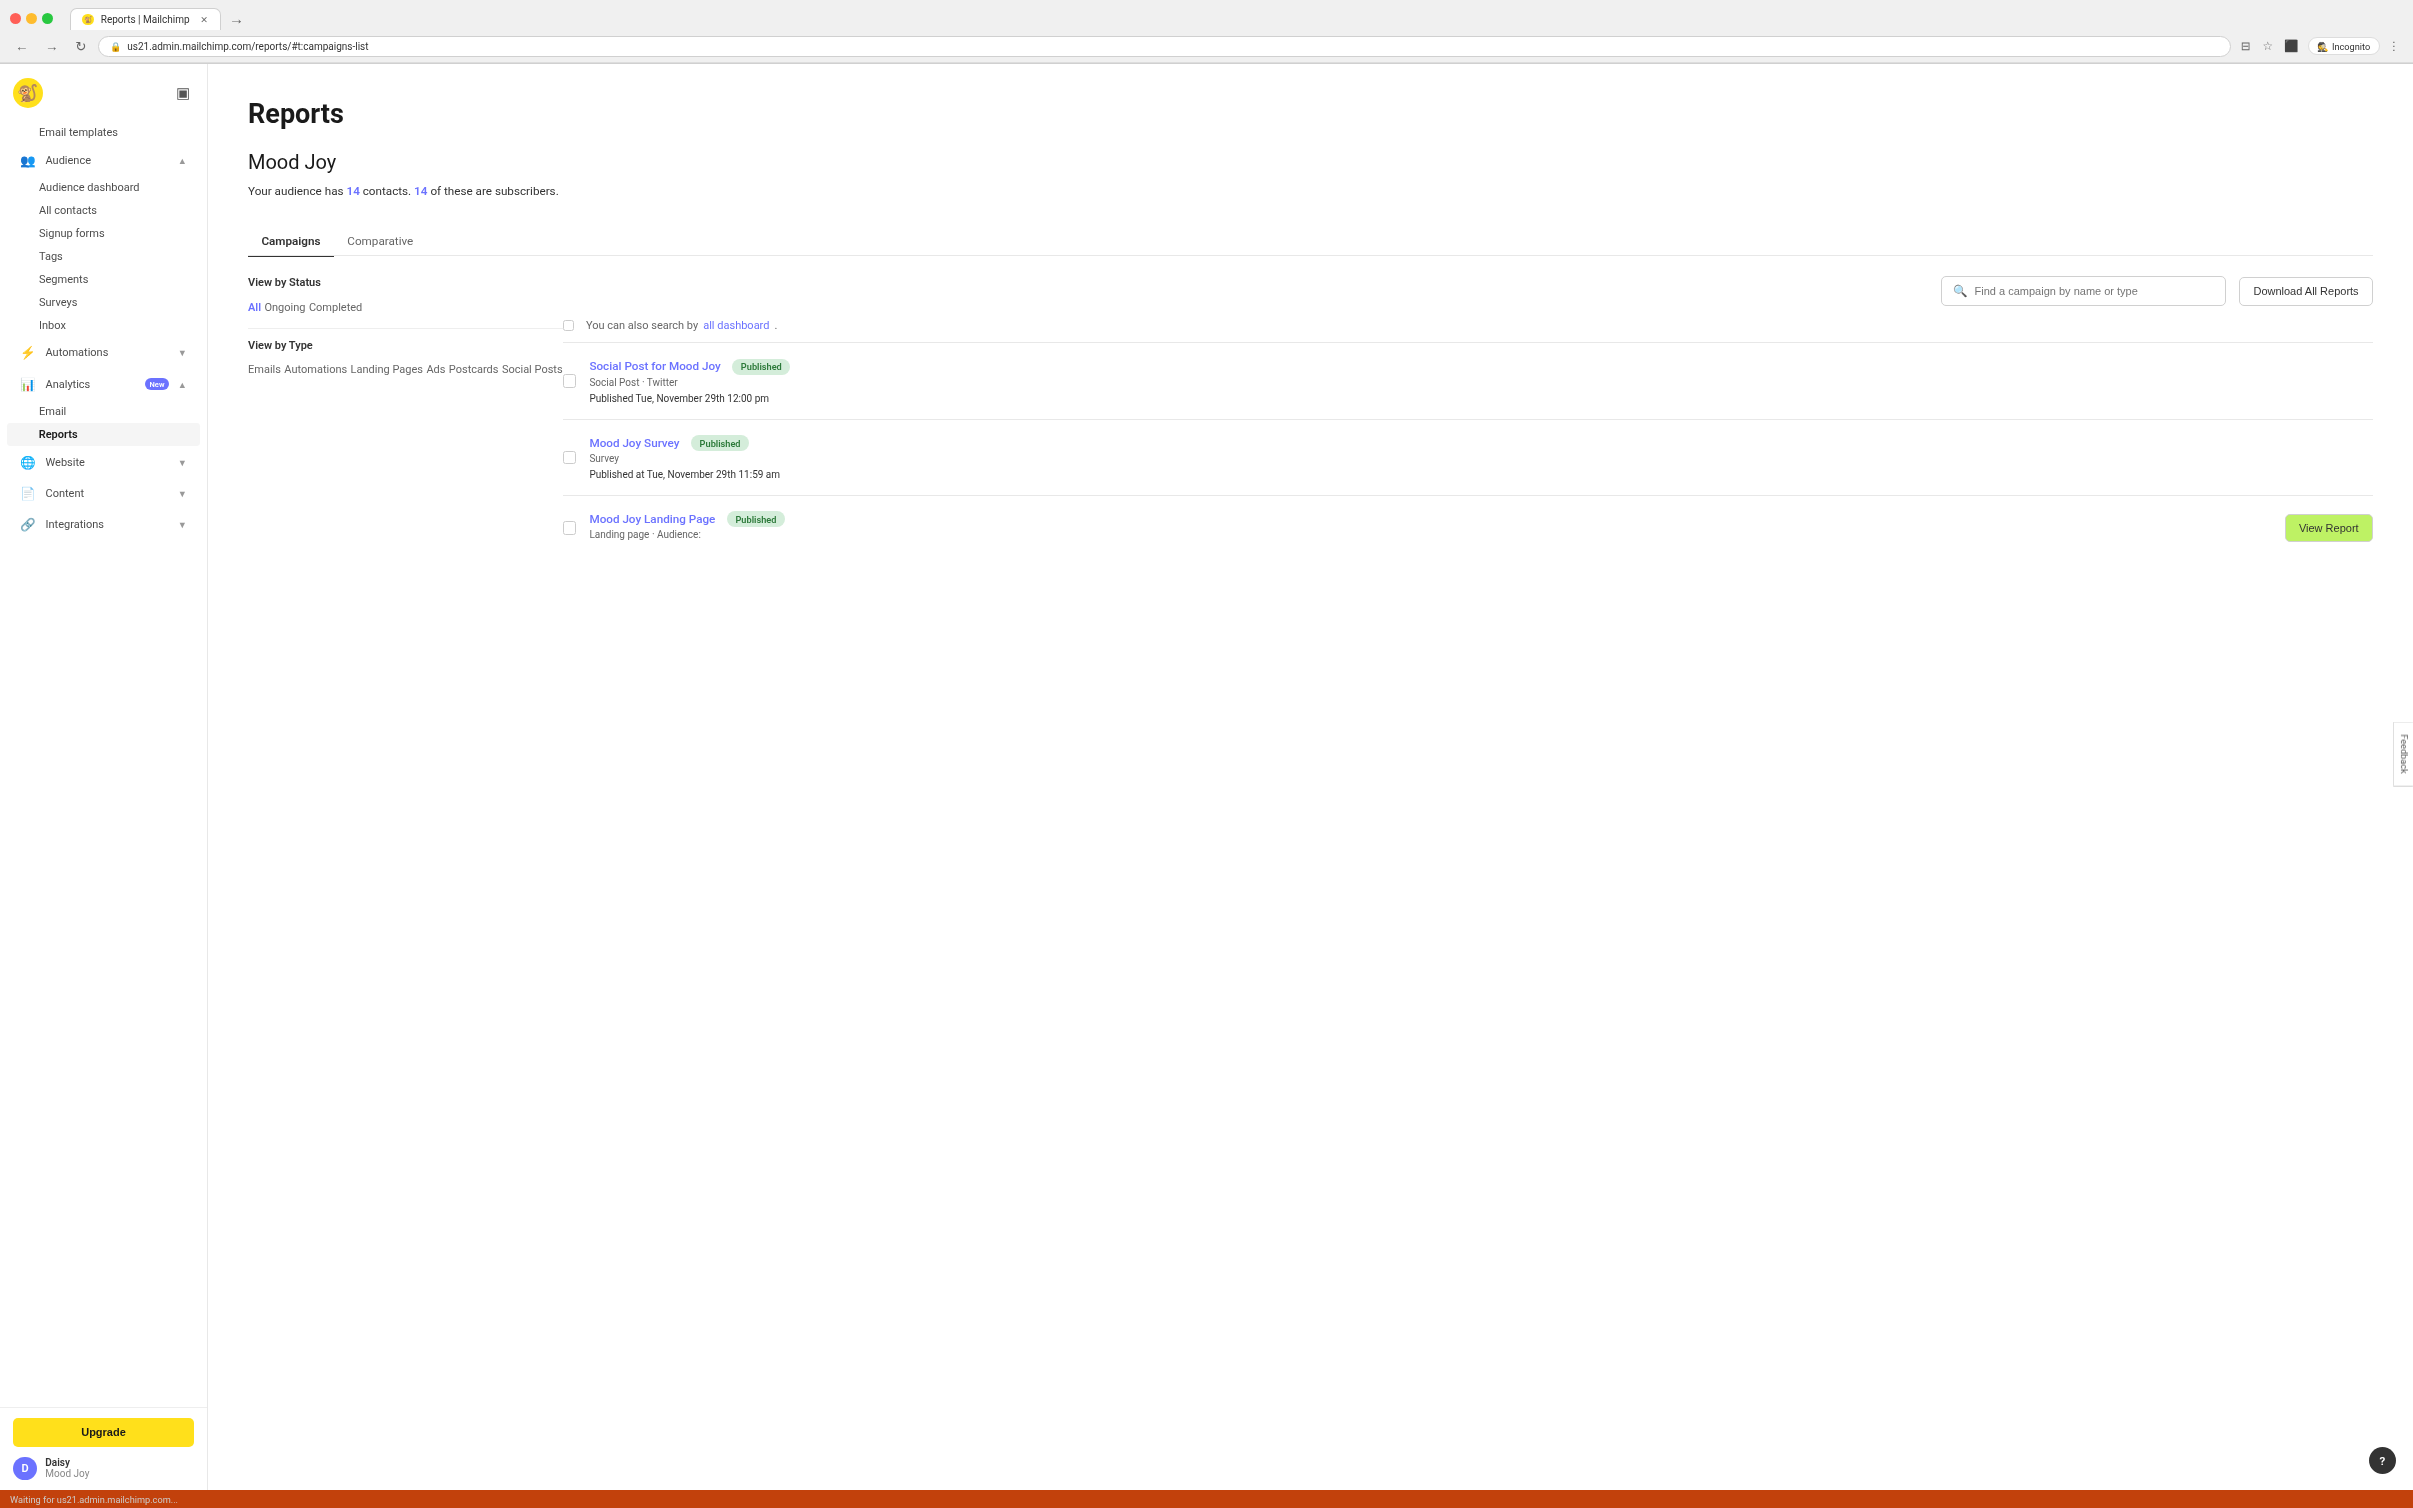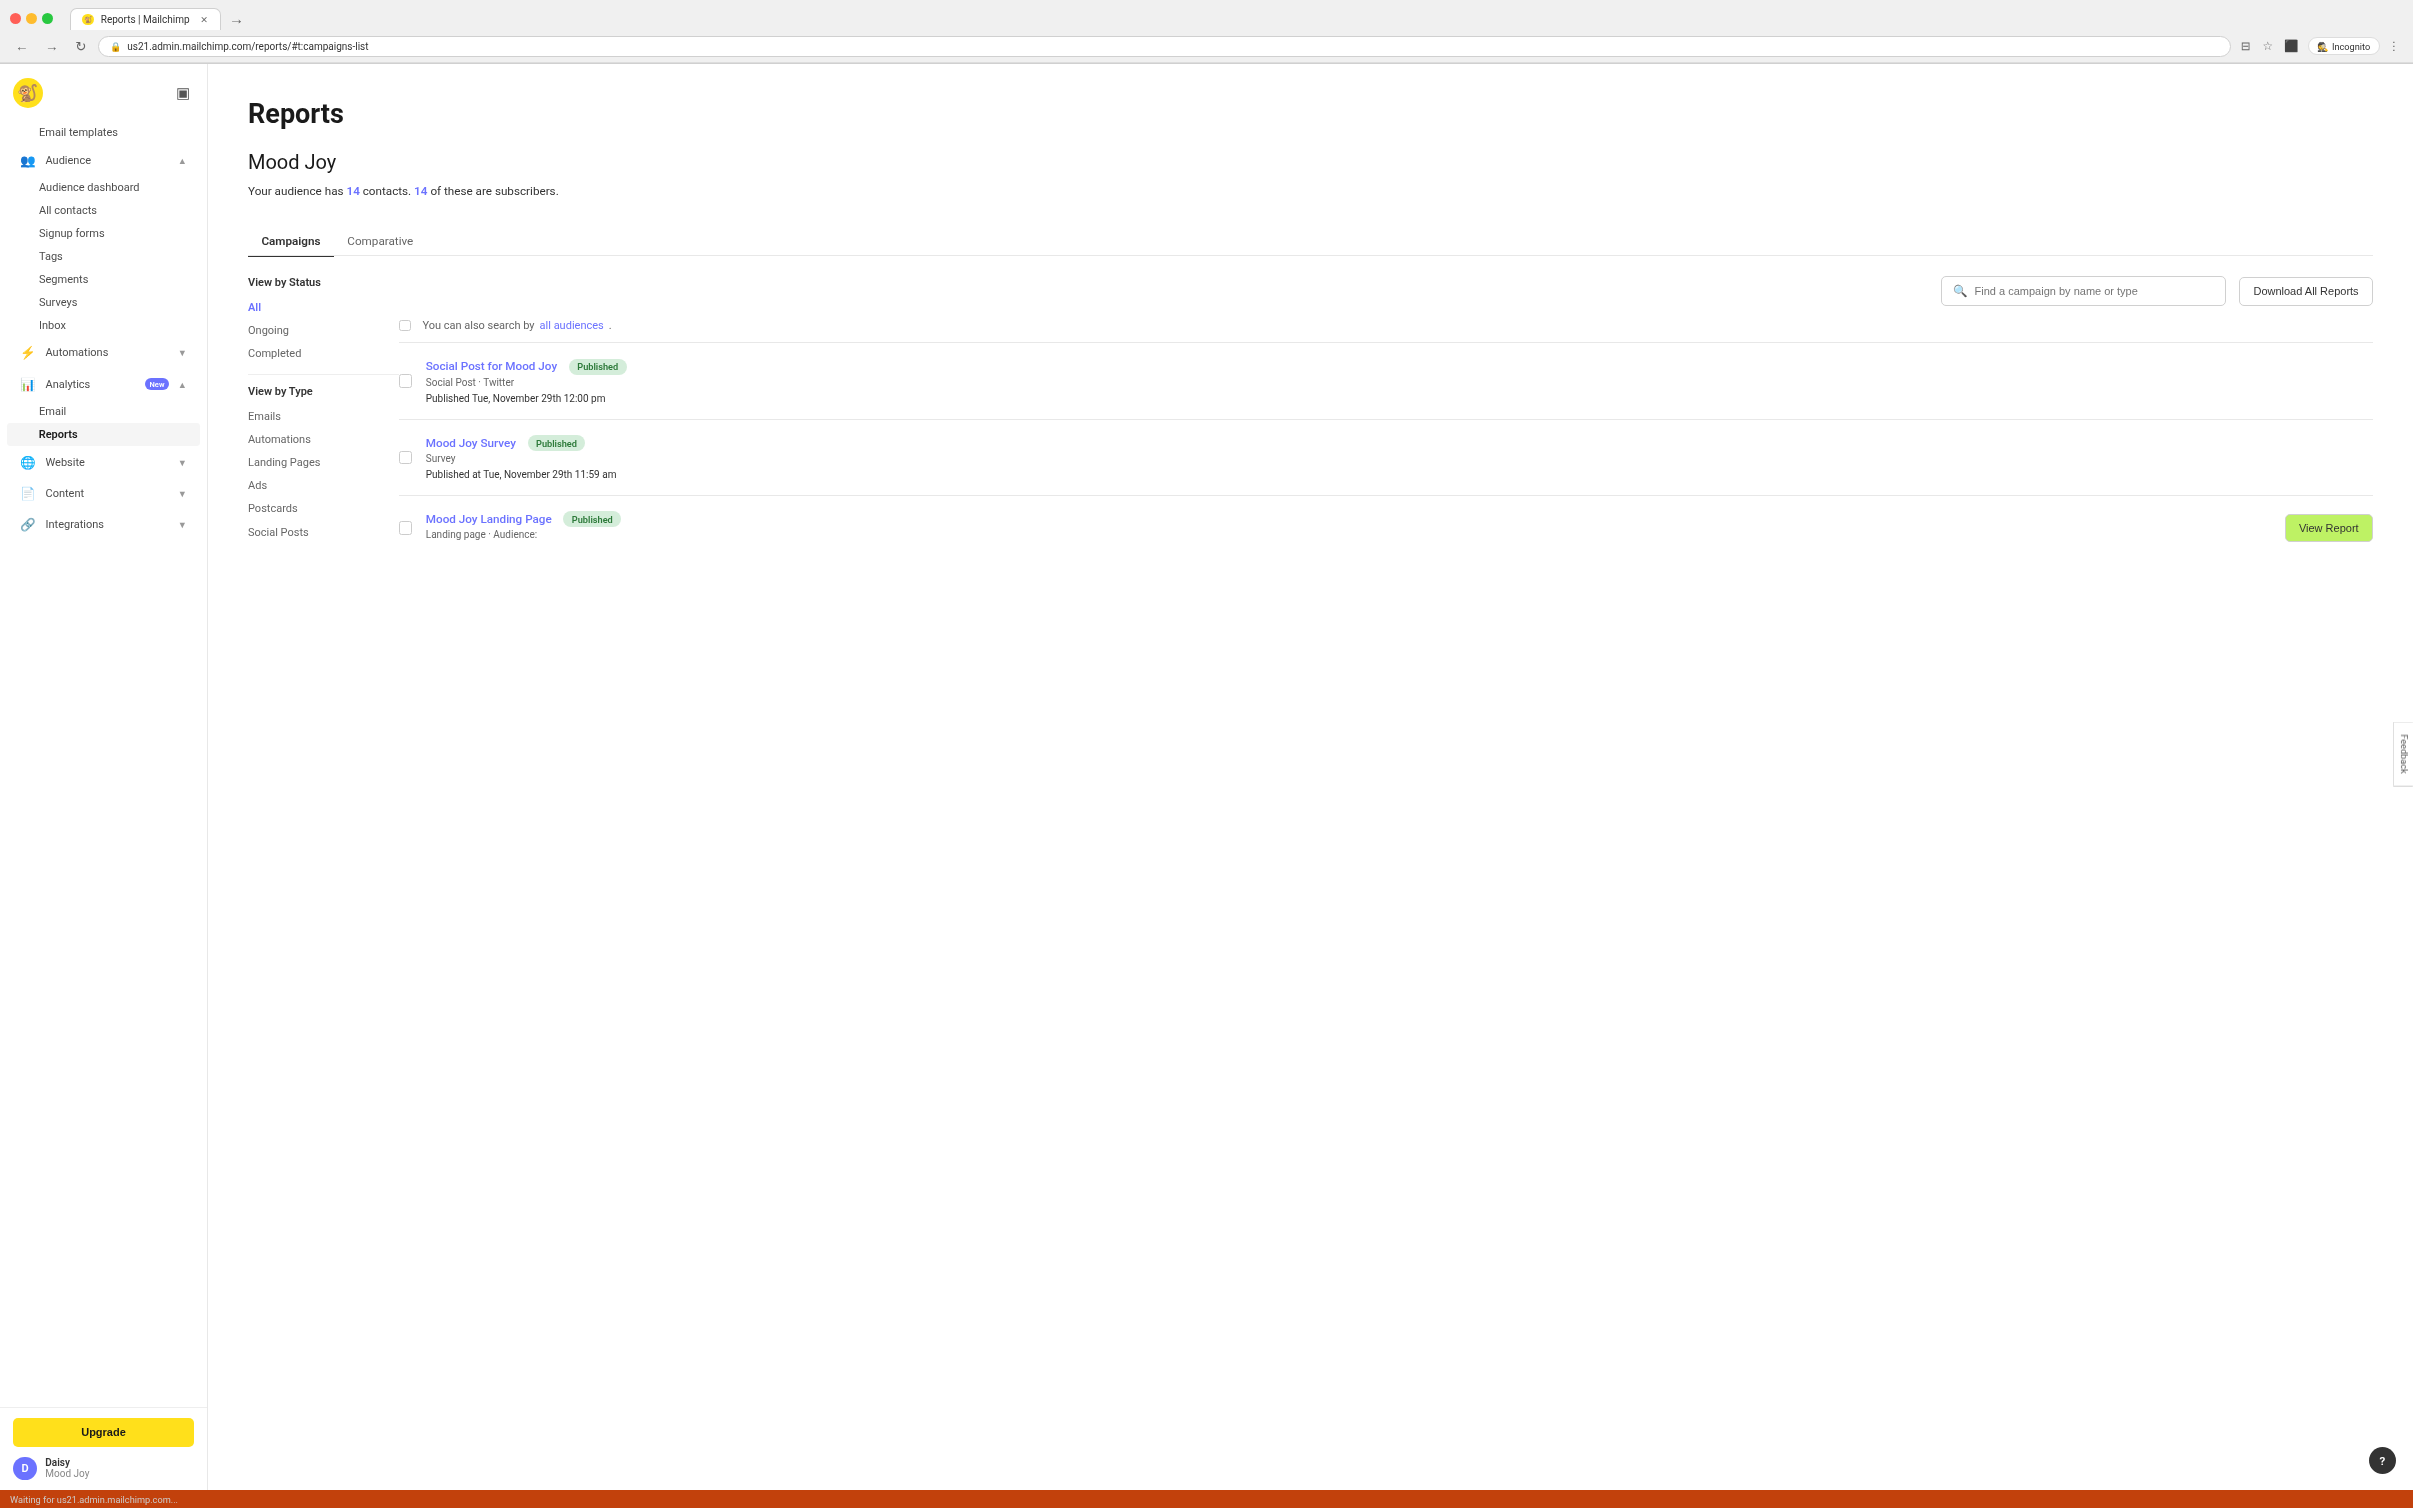--- a/index.html
+++ b/index.html
@@ -61,21 +61,21 @@
 
     
     .tabs { display: flex; gap: 0; border-bottom: 1.7px solid #e8e8e8; margin-bottom: 20px; }
     .tab-item { padding: 8.4px 13.4px; font-size: 11.7px; color: #666; cursor: pointer; border-bottom: 1.7px solid transparent; margin-bottom: -1.7px; }
     .tab-item.active { color: #333; font-weight: 600; border-bottom-color: #333; }
 
     
     .filters-row { display: flex; align-items: flex-start; margin-bottom: 17px; }
     .filter-section { min-width: 151px; }
     .filter-title { font-size: 11px; font-weight: 600; color: #333; margin-bottom: 8.4px; }
-    .filter-options { display: flex; flex-direction: column; gap: 3.4px; }
+    .filter-options { display: flex; flex-direction: row; gap: 3.4px; }
     .filter-option { font-size: 11px; color: #666; padding: 3.4px 0; cursor: pointer; }
     .filter-option.active { color: #6b72ff; font-weight: 600; }
     .filter-divider { border: none; border-top: 0.8px solid #eee; margin: 10px 0; }
     .search-box { display: flex; align-items: center; background: #fff; border: 0.8px solid #d0d0d0; border-radius: 5px; padding: 6.7px 11.7px; gap: 6.7px; width: 285px; }
     .search-box input { border: none; outline: none; font-size: 11px; color: #333; width: 100%; background: transparent; }
     .search-icon-svg { color: #999; font-size: 11.7px; }
     .download-btn { background: #fff; border: 0.8px solid #d0d0d0; border-radius: 5px; padding: 7.5px 13.4px; font-size: 11px; color: #333; cursor: pointer; white-space: nowrap; text-align: right; }
 
     
     .campaign-list { flex: 1; }
@@ -257,21 +257,21 @@
           <div class="search-box">
             <span class="search-icon-svg">🔍</span>
             <input type="text" placeholder="Find a campaign by name or type" style="">
           </div>
           <button class="download-btn">Download All Reports</button>
         </div>
 
         <div class="search-info">
           <div class="search-info-checkbox"></div>
           <span>You can also search by</span>
-          <a style="color:#6b72ff;text-decoration:none;cursor:pointer;">all audiences</a>
+          <a style="color:#6b72ff;text-decoration:none;cursor:pointer;">all dashboard</a>
           <span>.</span>
         </div>
 
         <div class="campaign-list">
 
           <div class="campaign-item">
             <div class="campaign-checkbox"></div>
             <div class="campaign-info">
               <div>
                 <span class="campaign-name">Social Post for Mood Joy</span>

